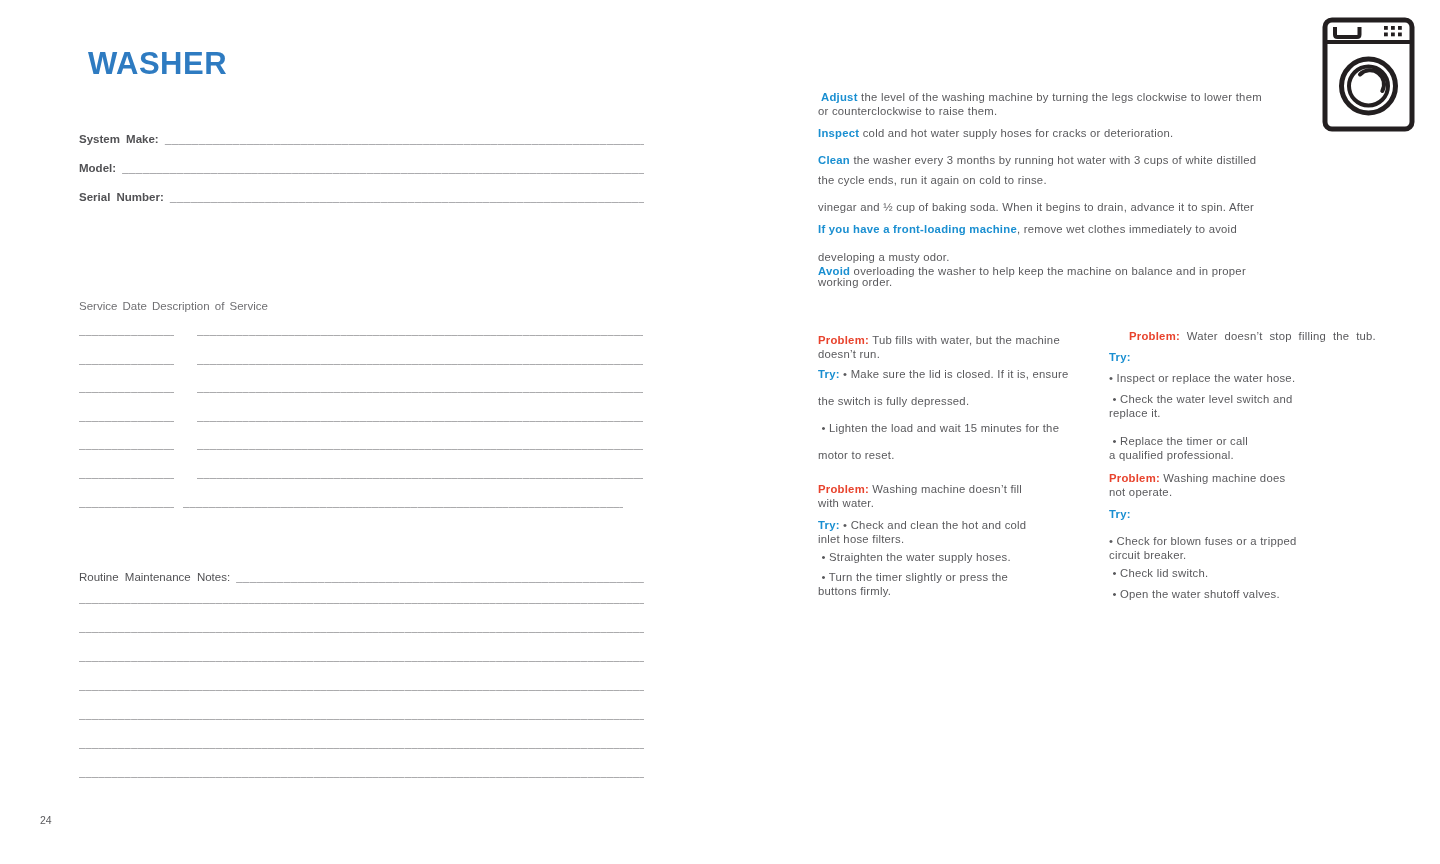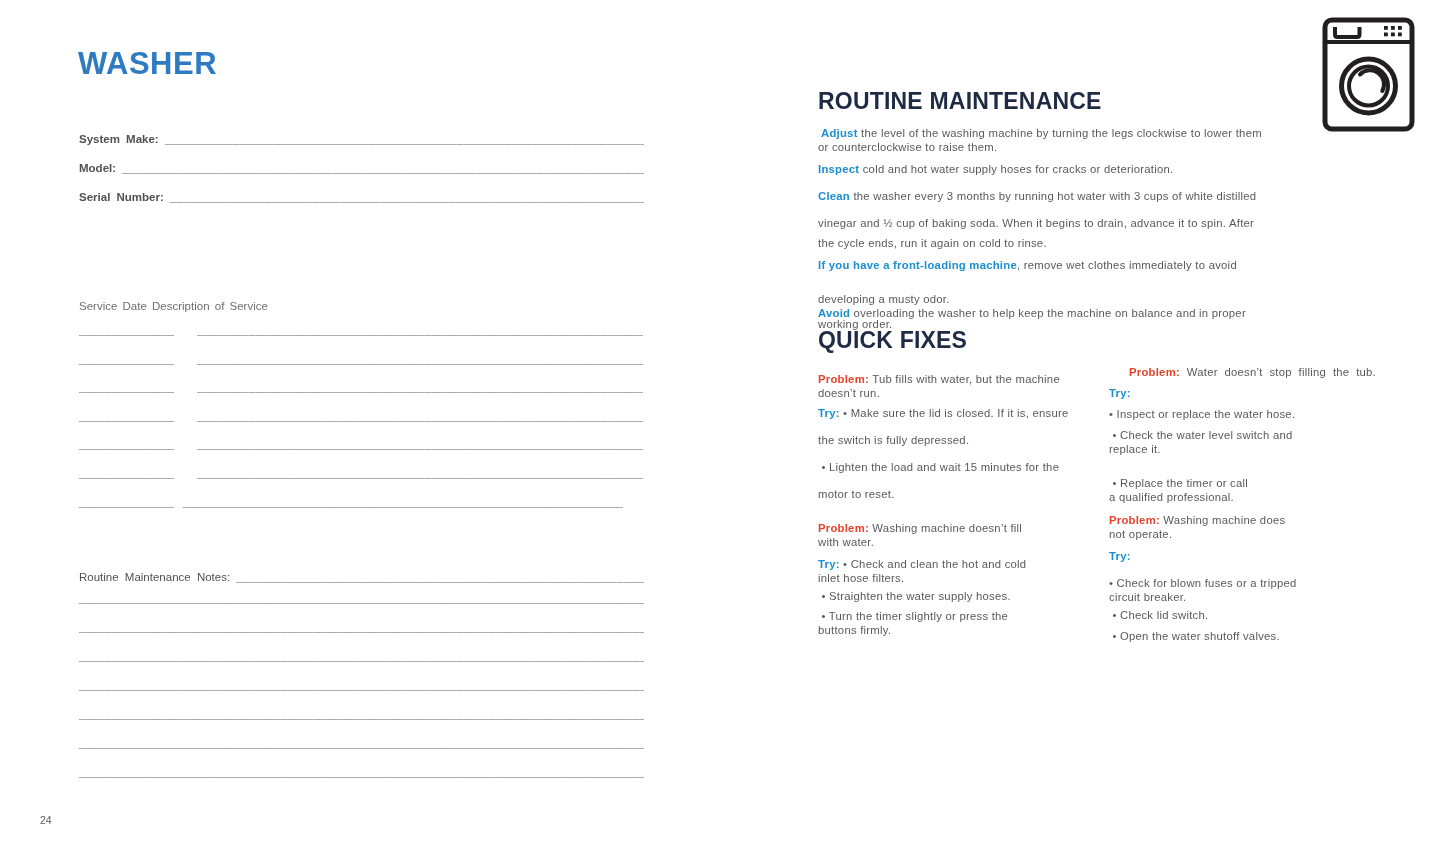--- a/index.html
+++ b/index.html
@@ -6,21 +6,21 @@
     --blue:#2e7bc1; --navy:#1f2a44; --lead-blue:#1a8fd1; --red:#e8432d;
     --body:#59595c; --label:#515154; --line:#8d8d90; --icon:#231f20; --hdr:#6f6f72;
   }
   *{box-sizing:border-box;}
   html,body{margin:0;padding:0;}
   body{width:1440px;height:864px;background:#ffffff;position:relative;overflow:hidden;
        font-family:"Liberation Sans", sans-serif;}
   .abs{position:absolute;}
 
   
-  .page-title{left:78px;top:46px;font-size:31px;font-weight:bold;color:var(--blue);letter-spacing:.5px;text-align:right;}
+  .page-title{left:88px;top:46px;font-size:31px;font-weight:bold;color:var(--blue);letter-spacing:.5px;text-align:right;}
 
   .form-fields{left:79px;top:125px;width:565px;}
   .form-line{height:29px;line-height:29px;white-space:pre;overflow:hidden;width:565px;
              font-size:11.5px;color:var(--label);}
   .form-line .lbl{word-spacing:3px;font-weight:bold;}
   .blank{color:var(--line);letter-spacing:.4px;}
 
   .svc-header{left:79px;top:300px;font-size:11.5px;color:var(--hdr);word-spacing:2px;}
   .svc-rows{left:79px;top:316px;width:565px;}
   .svc-row{height:28.6px;line-height:28.6px;display:flex;font-size:11px;white-space:pre;}
@@ -37,21 +37,21 @@
   .page-number{left:40px;top:814px;font-size:10.5px;color:var(--body);}
 
   
   .section-heading{font-size:23px;font-weight:bold;color:var(--navy);letter-spacing:.2px;line-height:23px;margin:0 0 13px 0;}
 
   .maintenance{left:818px;top:90px;width:558px;}
   .m-line{font-size:11.3px;line-height:14px;color:var(--body);letter-spacing:.25px;white-space:pre;}
   .lead-blue{color:var(--lead-blue);font-weight:bold;}
   .lead-red{color:var(--red);font-weight:bold;}
   .ind{padding-left:3px;}
-  .mt2{margin-top:20px;}  .mt4{margin-top:4px;}  .mt6{margin-top:6px;}
+  .mt2{margin-top:14px;}  .mt4{margin-top:4px;}  .mt6{margin-top:6px;}
   .mt7{margin-top:7px;}  .mt8{margin-top:8px;}  .mt9{margin-top:9px;}
   .mt13{margin-top:13px;}.mt20{margin-top:20px;}.mtn3{margin-top:-3px;}
 
   .quick-fixes{left:818px;top:329px;width:560px;}
   .qf-cols{display:flex;gap:24px;align-items:center;}
   .qf-col{width:267px;flex:none;}
   .qf-line{font-size:11.3px;line-height:14px;color:var(--body);letter-spacing:.25px;white-space:pre;}
   .just{white-space:normal;text-align:justify;text-align-last:justify;padding-left:20px;}
 
   
@@ -88,35 +88,33 @@
   <div class="notes-row blank">____________________________________________________________________________________________________</div>
   <div class="notes-row blank">____________________________________________________________________________________________________</div>
   <div class="notes-row blank">____________________________________________________________________________________________________</div>
   <div class="notes-row blank">____________________________________________________________________________________________________</div>
   <div class="notes-row blank">____________________________________________________________________________________________________</div>
 </div>
 
 <div class="abs page-number">24</div>
 
 <div class="abs maintenance">
-  <h2 class="section-heading">ROUTINE MAINTENANCE</h2>
   <div class="m-line ind"><span class="lead-blue">Adjust</span><span> the level of the washing machine by turning the legs clockwise to lower them</span></div>
   <div class="m-line"><span>or counterclockwise to raise them.</span></div>
   <div class="m-line mt8"><span class="lead-blue">Inspect</span><span> cold and hot water supply hoses for cracks or deterioration.</span></div>
   <div class="m-line mt13"><span class="lead-blue">Clean</span><span> the washer every 3 months by running hot water with 3 cups of white distilled</span></div>
+  <div class="m-line mt6"><span>the cycle ends, run it again on cold to rinse.</span></div>
   <div class="m-line mt13"><span>vinegar and ½ cup of baking soda. When it begins to drain, advance it to spin. After</span></div>
-  <div class="m-line mt6"><span>the cycle ends, run it again on cold to rinse.</span></div>
   <div class="m-line mt8"><span class="lead-blue">If you have a front-loading machine</span><span>, remove wet clothes immediately to avoid</span></div>
   <div class="m-line mt2"><span>developing a musty odor.</span></div>
   <div class="m-line"><span class="lead-blue">Avoid</span><span> overloading the washer to help keep the machine on balance and in proper</span></div>
   <div class="m-line mtn3"><span>working order.</span></div>
 </div>
 
 <div class="abs quick-fixes">
-  <h2 class="section-heading">QUICK FIXES</h2>
   <div class="qf-cols">
     <div class="qf-col">
       <div class="qf-line"><span class="lead-red">Problem:</span><span> Tub fills with water, but the machine</span></div>
       <div class="qf-line"><span>doesn’t run.</span></div>
       <div class="qf-line mt6"><span class="lead-blue">Try:</span><span> • Make sure the lid is closed. If it is, ensure</span></div>
       <div class="qf-line mt13"><span>the switch is fully depressed.</span></div>
       <div class="qf-line mt13"><span> • Lighten the load and wait 15 minutes for the</span></div>
       <div class="qf-line mt13"><span>motor to reset.</span></div>
       <div class="qf-line mt20"><span class="lead-red">Problem:</span><span> Washing machine doesn’t fill</span></div>
       <div class="qf-line"><span>with water.</span></div>

